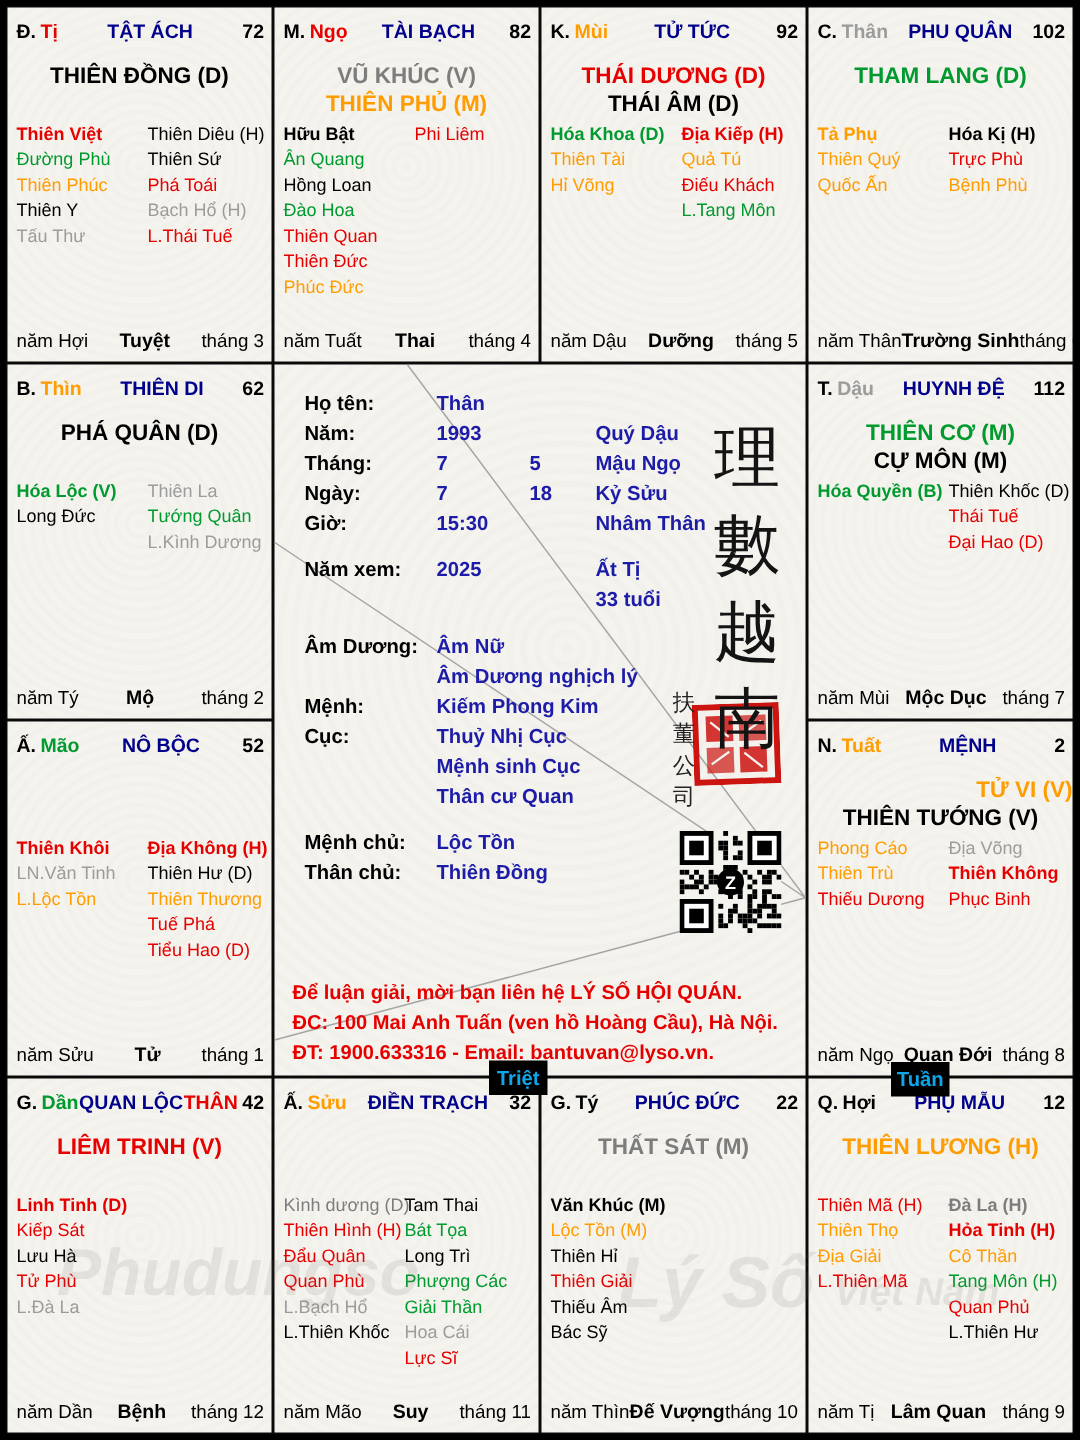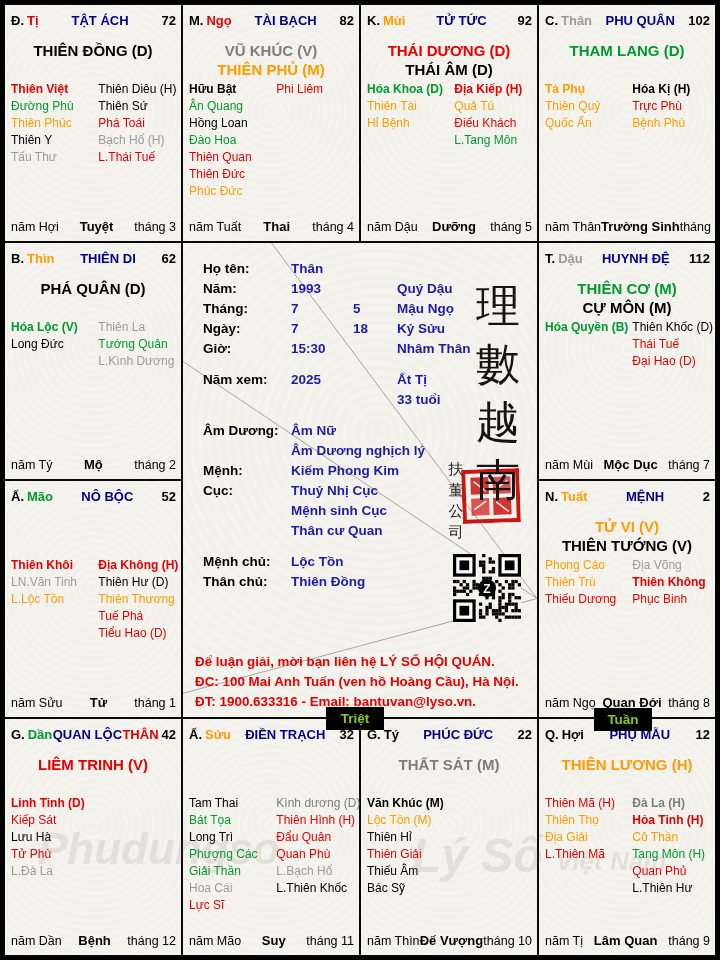--- a/index.html
+++ b/index.html
@@ -39,22 +39,22 @@
   .cchi{font-weight:bold;color:#1c1ca8;}
   .cnote{font-weight:bold;color:#1c1ca8;}
   .contact{position:absolute;left:12px;bottom:5px;line-height:20px;font-size:13.4px;font-weight:bold;
     color:#e60000;white-space:nowrap;}
   .calli{position:absolute;top:34px;right:10px;width:58px;text-align:center;color:#141414;
     font-size:44px;line-height:58px;font-family:"DejaVu Serif",serif;z-index:3;}
   .calli-side{position:absolute;top:215px;left:263px;width:20px;text-align:center;color:#222;
     font-size:15px;line-height:21px;z-index:2;}
   .seal{position:absolute;top:226px;right:17px;width:58px;height:54px;transform:rotate(-2deg);z-index:1;}
   .qr{position:absolute;left:270px;top:311px;width:68px;height:68px;z-index:2;}
-  .ov-box{position:absolute;background:#000;color:#84cc16;font-weight:bold;font-size:13.5px;
-    width:58px;height:23px;line-height:23px;text-align:center;z-index:5;}
+  .ov-box{position:absolute;background:#000;color:#0ea5e9;font-weight:bold;font-size:13.5px;
+    width:39px;height:23px;line-height:23px;text-align:center;z-index:5;}
   #ov-triet{left:322px;top:703px;}
   #ov-tuan{left:590px;top:704px;}
   .wm{position:absolute;font-style:italic;font-weight:bold;color:rgba(115,110,100,0.13);
     pointer-events:none;z-index:0;}
   #wm1{left:34px;top:820px;font-size:44px;}
   #wm2{left:408px;top:824px;font-size:48px;}
   #wm3{left:552px;top:842px;font-size:26px;}
 </style>
 </head>
 <body>
@@ -132,21 +132,21 @@
         <span class="num">92</span>
       </div>
       <div class="mains">
         <div class="mstar" style="color: rgb(230, 0, 0);">THÁI DƯƠNG (D)</div>
         <div class="mstar" style="color: rgb(0, 0, 0);">THÁI ÂM (D)</div>
       </div>
       <div class="cols">
         <div class="col l">
           <div class="star" style="color: rgb(1, 154, 47); font-weight: bold;">Hóa Khoa (D)</div>
           <div class="star" style="color: rgb(255, 156, 0);">Thiên Tài</div>
-          <div class="star" style="color: rgb(255, 156, 0);">Hỉ Bệnh</div>
+          <div class="star" style="color: rgb(255, 156, 0);">Hỉ Võng</div>
         </div>
         <div class="col r">
           <div class="star" style="color: rgb(230, 0, 0); font-weight: bold;">Địa Kiếp (H)</div>
           <div class="star" style="color: rgb(255, 156, 0);">Quả Tú</div>
           <div class="star" style="color: rgb(230, 0, 0);">Điếu Khách</div>
           <div class="star" style="color: rgb(1, 154, 47);">L.Tang Môn</div>
         </div>
       </div>
       <div class="ftr">
         <span class="fy">năm Dậu</span>
@@ -265,21 +265,21 @@
       </div>
     </div>
   <div class="cell p7">
       <div class="hdr">
         <span class="stem">N.</span>
         <span class="branch" style="color: rgb(255, 156, 0);">Tuất</span>
         <span class="pname">MỆNH</span>
         <span class="num">2</span>
       </div>
       <div class="mains">
-        <div class="mstar" style="color: rgb(255, 156, 0);">TỬ VI (V)</div>
+        <div class="mstar" style="color: rgb(255, 156, 0); text-align: right;">TỬ VI (V)</div>
         <div class="mstar" style="color: rgb(0, 0, 0);">THIÊN TƯỚNG (V)</div>
       </div>
       <div class="cols">
         <div class="col l">
           <div class="star" style="color: rgb(255, 156, 0);">Phong Cáo</div>
           <div class="star" style="color: rgb(255, 156, 0);">Thiên Trù</div>
           <div class="star" style="color: rgb(230, 0, 0);">Thiếu Dương</div>
         </div>
         <div class="col r">
           <div class="star" style="color: rgb(156, 156, 156);">Địa Võng</div>
@@ -321,36 +321,36 @@
     </div>
   <div class="cell p9">
       <div class="hdr">
         <span class="stem">Ấ.</span>
         <span class="branch" style="color: rgb(255, 156, 0);">Sửu</span>
         <span class="pname">ĐIỀN TRẠCH</span>
         <span class="num">32</span>
       </div>
       <div class="mains"></div>
       <div class="cols">
+        <div class="col r">
+          <div class="star" style="color: rgb(125, 125, 125);">Kình dương (D)</div>
+          <div class="star" style="color: rgb(230, 0, 0);">Thiên Hình (H)</div>
+          <div class="star" style="color: rgb(230, 0, 0);">Đẩu Quân</div>
+          <div class="star" style="color: rgb(230, 0, 0);">Quan Phù</div>
+          <div class="star" style="color: rgb(156, 156, 156);">L.Bạch Hổ</div>
+          <div class="star" style="color: rgb(0, 0, 0);">L.Thiên Khốc</div>
+        </div>
         <div class="col l">
           <div class="star" style="color: rgb(0, 0, 0);">Tam Thai</div>
           <div class="star" style="color: rgb(1, 154, 47);">Bát Tọa</div>
           <div class="star" style="color: rgb(0, 0, 0);">Long Trì</div>
           <div class="star" style="color: rgb(1, 154, 47);">Phượng Các</div>
           <div class="star" style="color: rgb(1, 154, 47);">Giải Thần</div>
           <div class="star" style="color: rgb(156, 156, 156);">Hoa Cái</div>
           <div class="star" style="color: rgb(230, 0, 0);">Lực Sĩ</div>
-        </div>
-        <div class="col r">
-          <div class="star" style="color: rgb(125, 125, 125);">Kình dương (D)</div>
-          <div class="star" style="color: rgb(230, 0, 0);">Thiên Hình (H)</div>
-          <div class="star" style="color: rgb(230, 0, 0);">Đẩu Quân</div>
-          <div class="star" style="color: rgb(230, 0, 0);">Quan Phù</div>
-          <div class="star" style="color: rgb(156, 156, 156);">L.Bạch Hổ</div>
-          <div class="star" style="color: rgb(0, 0, 0);">L.Thiên Khốc</div>
         </div>
       </div>
       <div class="ftr">
         <span class="fy">năm Mão</span>
         <span class="fs">Suy</span>
         <span class="fm">tháng 11</span>
       </div>
     </div>
   <div class="cell p10">
       <div class="hdr">

